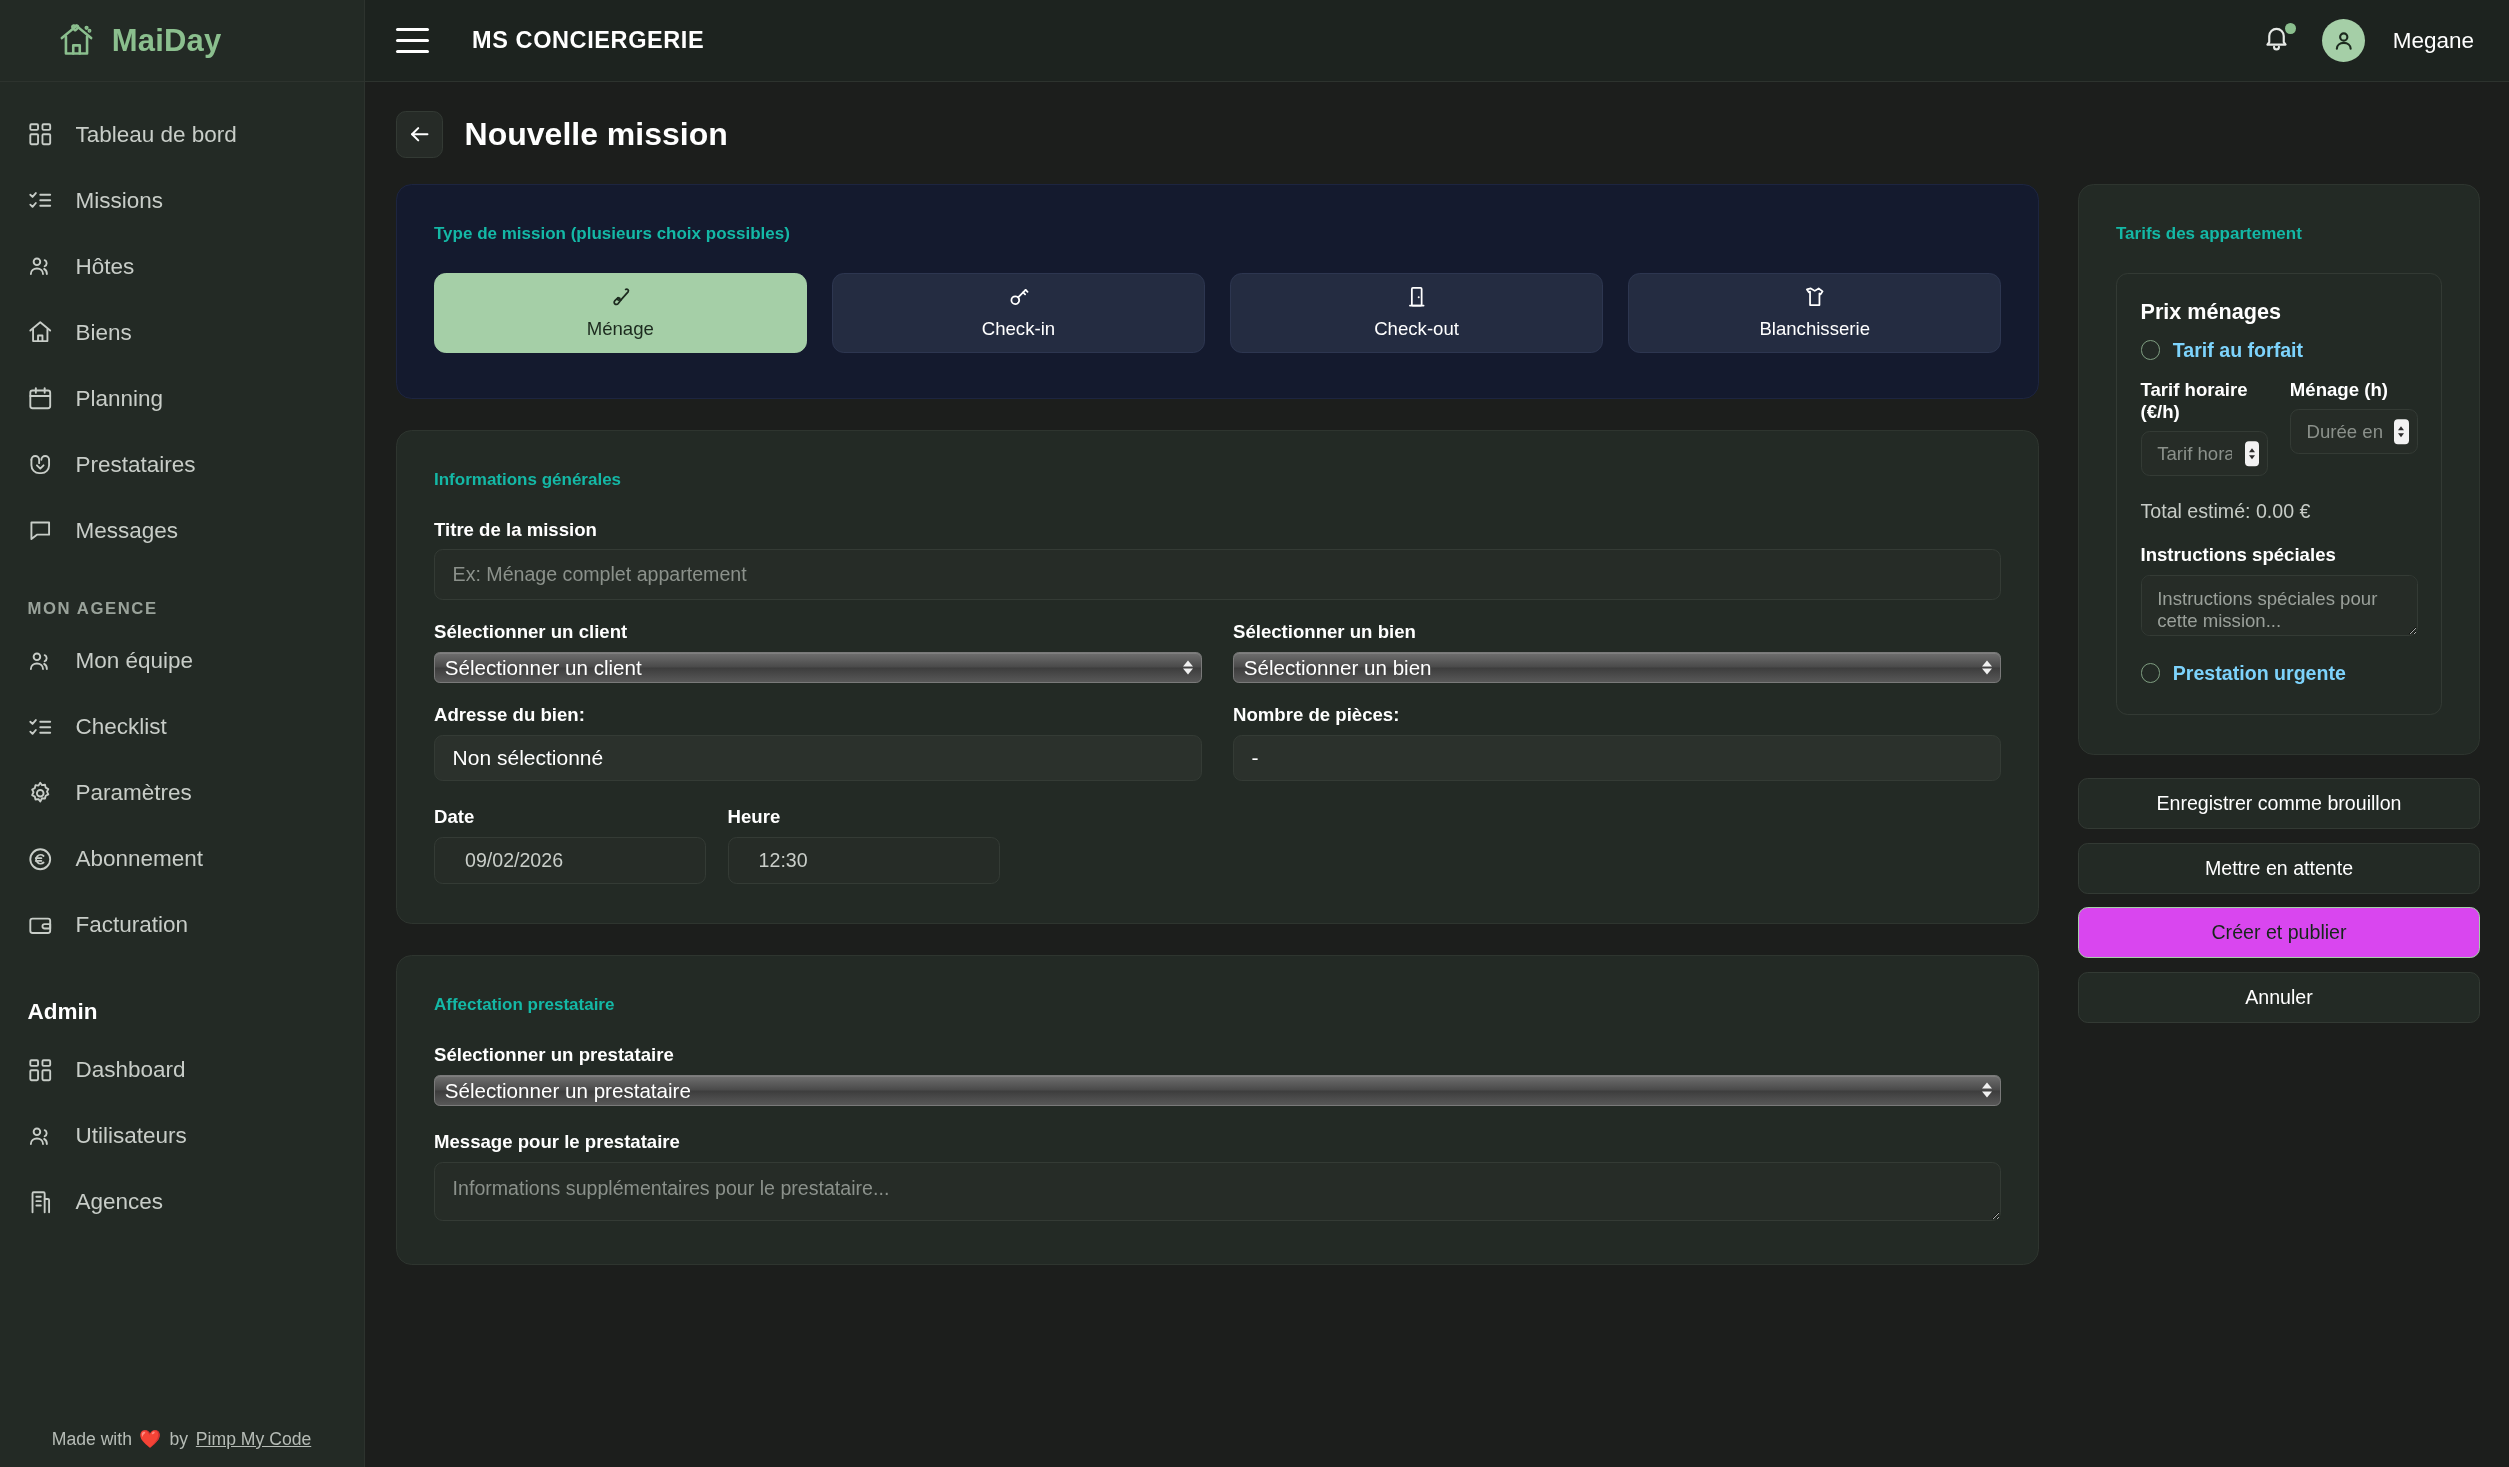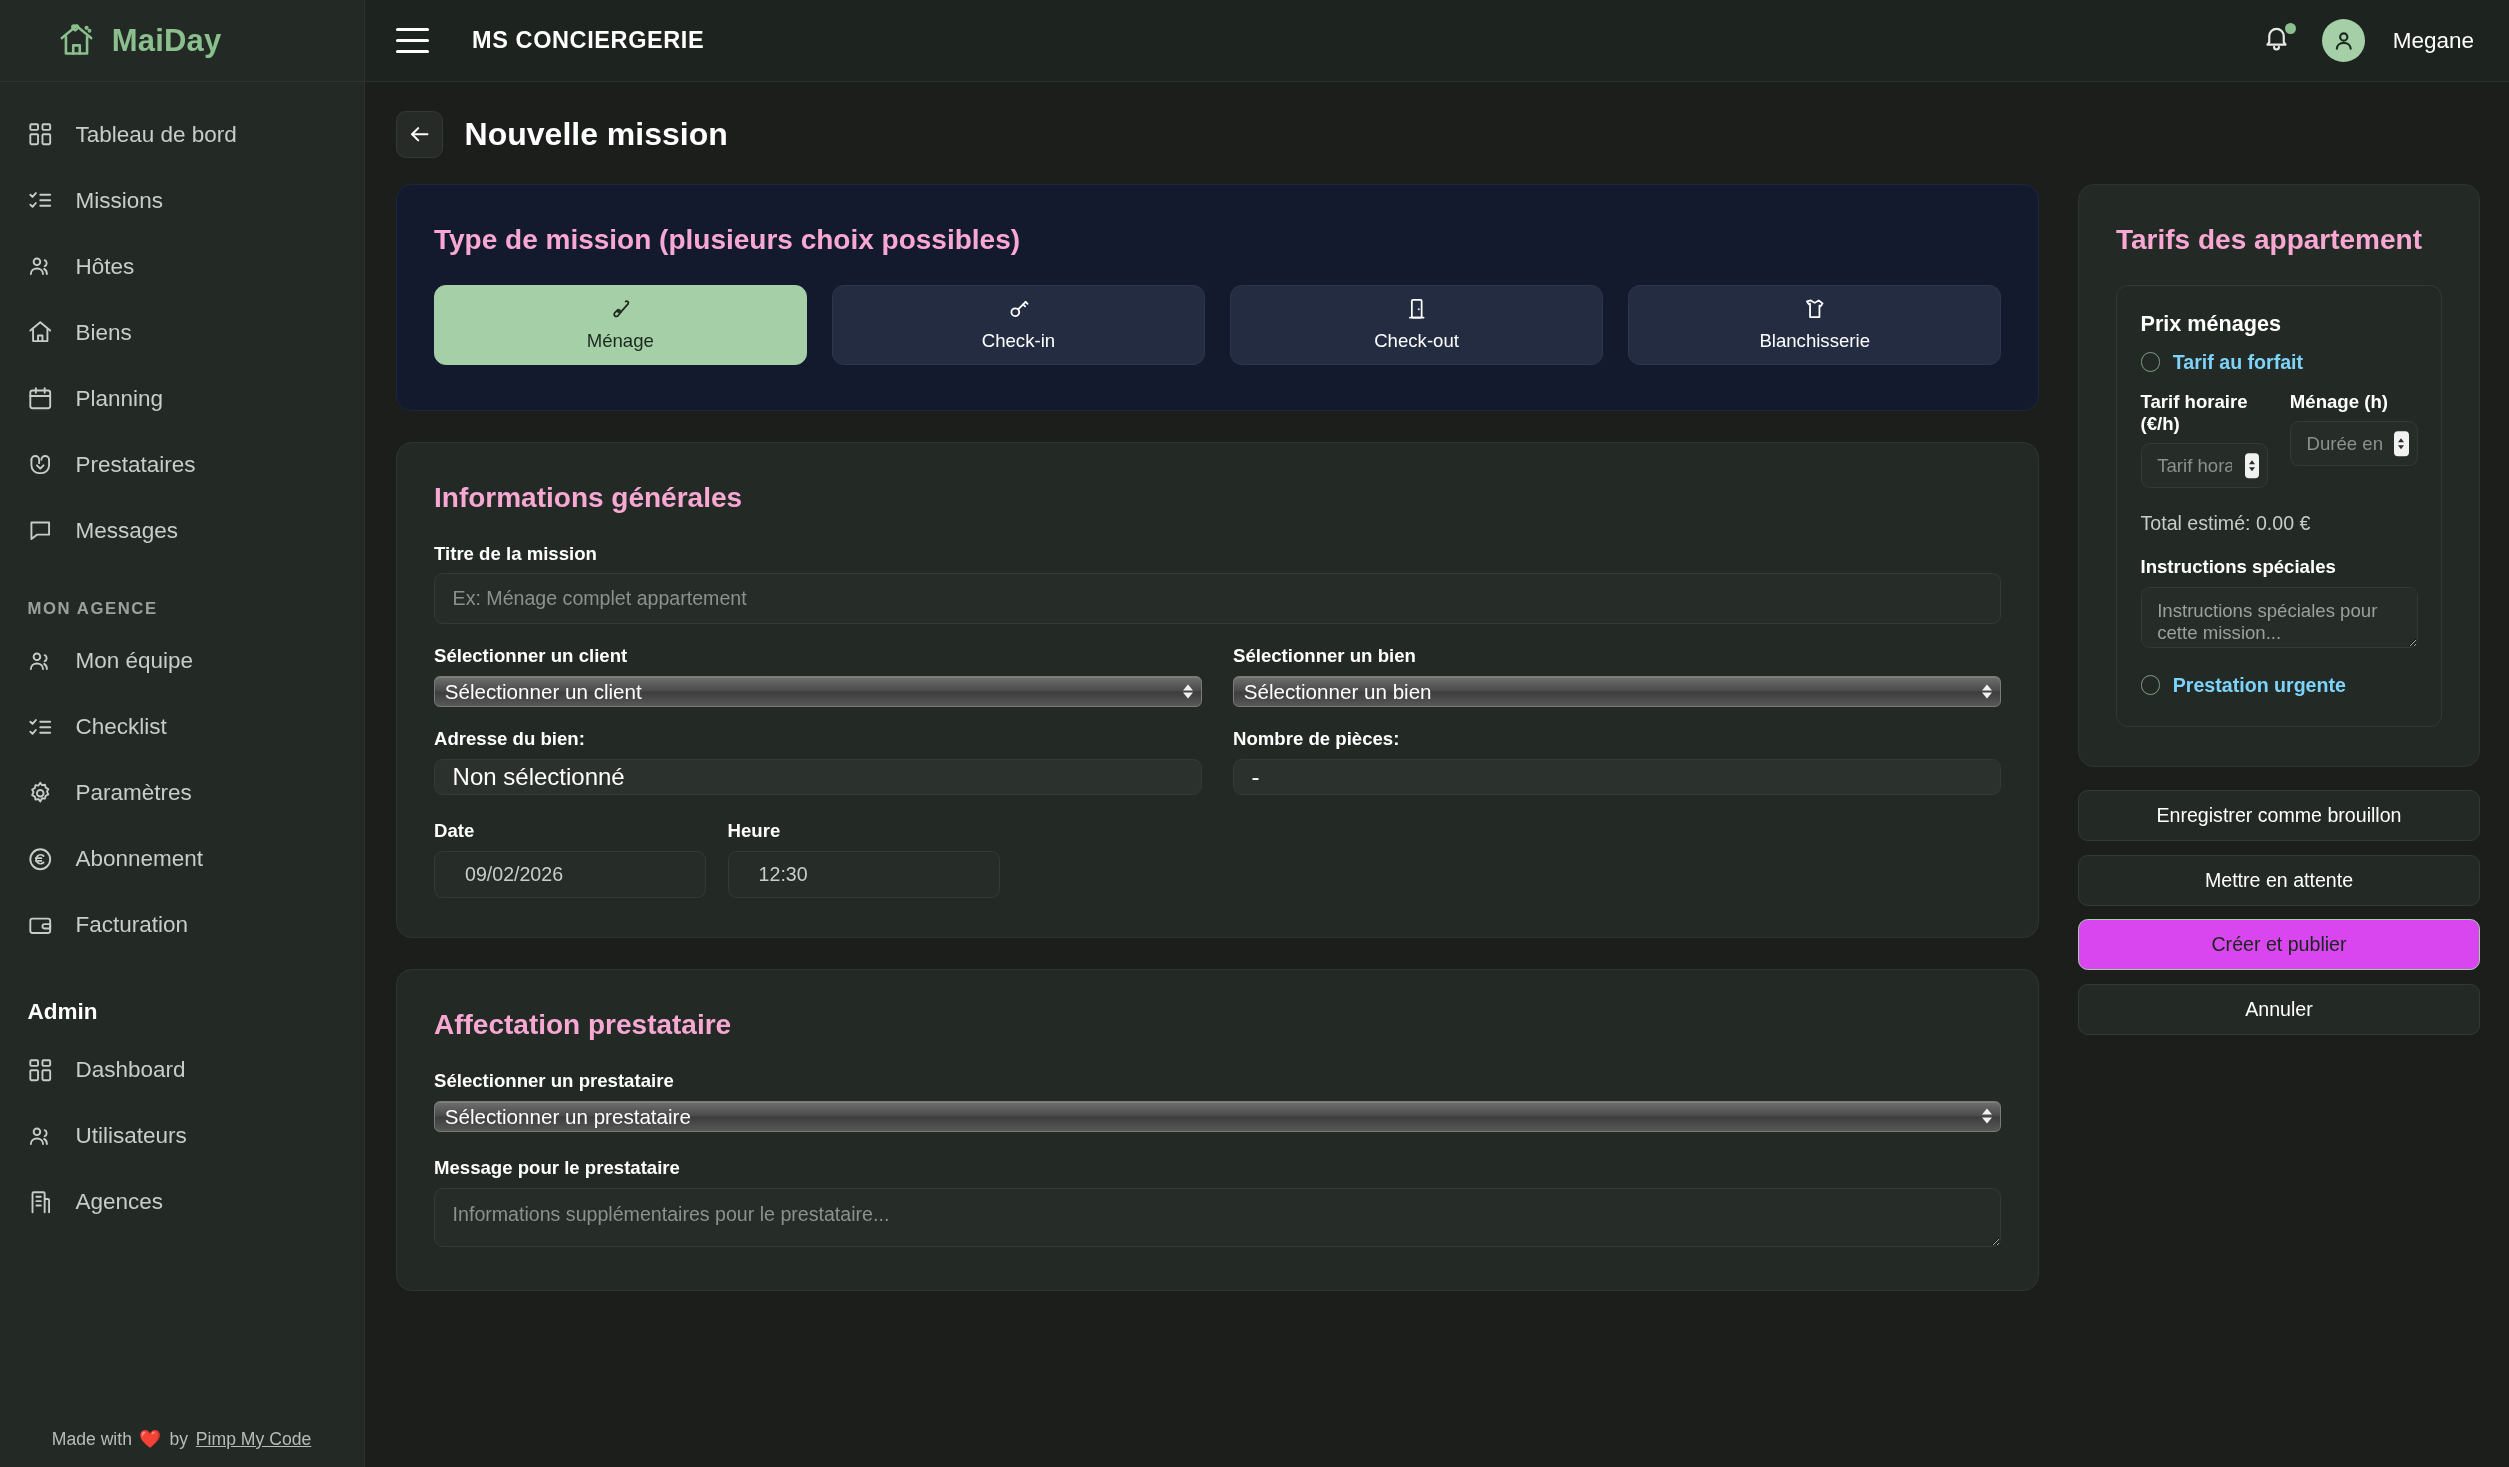--- a/index.html
+++ b/index.html
@@ -95,21 +95,21 @@
   
   .content { flex:1 1 auto; display: flex; gap: 39px; padding: 25.5px 29px 0 31px; min-height:0; }
   .col-left { flex: 1 1 auto; display: flex; flex-direction: column; gap: 31px; min-width:0; }
   .col-right { flex: 0 0 402px; display: flex; flex-direction: column; gap: 23.5px; }
 
   .card {
     background: #232a25; border: 1px solid #2e352f;
     border-radius: 15.7px; padding: 39px 37px;
   }
   .card.navy { background: #141a2e; border-color: #1d2540; padding: 39px 37px 45px; }
-  .card-title { font-size: 28px; font-weight: bold; color: #f9a8d4; margin-bottom: 29px; }
+  .card-title { font-size: 17px; font-weight: bold; color: #14b8a6; margin-bottom: 29px; }
 
   
   .type-grid { display: grid; grid-template-columns: repeat(4, 1fr); gap: 25.5px; }
   .type-btn {
     background: #242c41; border: 1px solid #2d3650; border-radius: 11.8px;
     height: 80px; display:flex; flex-direction:column; align-items:center; justify-content:center;
     gap: 8.8px; cursor: pointer;
   }
   .type-btn.active { background: #a5cfa7; border-color: #a5cfa7; }
   .type-btn svg { width: 23.5px; height: 23.5px; stroke:#ffffff; fill:none; stroke-width:1.8; stroke-linecap:round; stroke-linejoin:round; }
@@ -140,24 +140,24 @@
   }
   .sel-wrap { position: relative; }
   .sel-arrows {
     position:absolute; right: 8.8px; top: 50%; transform: translateY(-50%);
     display:flex; flex-direction:column; gap:2.9px; pointer-events:none;
   }
   .sel-arrows i { display:block; width:0; height:0; border-left:5.9px solid transparent; border-right:5.9px solid transparent; }
   .sel-arrows i.up { border-bottom:6.9px solid #f0f0f0; }
   .sel-arrows i.dn { border-top:6.9px solid #f0f0f0; }
   .readonly-box {
-    width:100%; height: 36px; border-radius: 8.8px;
+    width:100%; height: 46px; border-radius: 8.8px;
     background: #2b312c; border: 1px solid #343b35;
     display:flex; align-items:center; padding: 0 17.6px;
-    color:#ffffff; font-size: 24px;
+    color:#ffffff; font-size: 21px;
   }
   .row-dt { display: grid; grid-template-columns: 272px 272px; gap: 21.6px; margin-top: 25.5px; }
   .dt-input {
     width: 100%; height: 47px; border-radius: 8.8px;
     background: #262c27; border: 1px solid #343b35;
     color: #c9cec9; font-size: 19.6px; padding: 0 30px;
     font-family: "Liberation Sans", sans-serif;
   }
   .textarea {
     width: 100%; height: 59px; border-radius: 8.8px;

